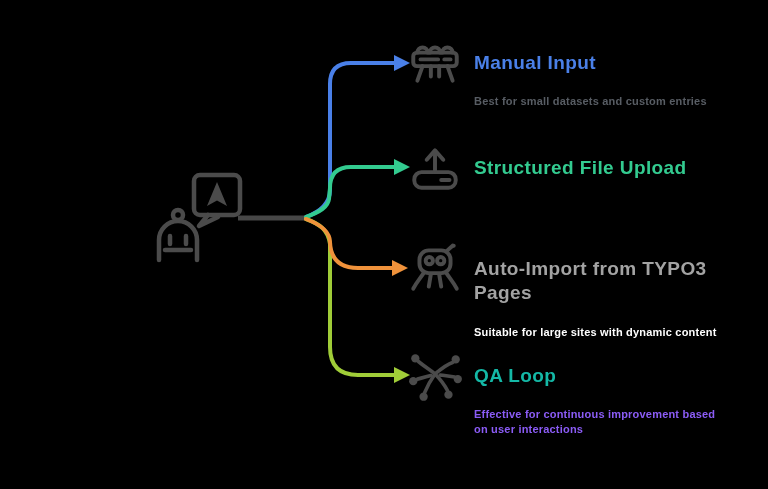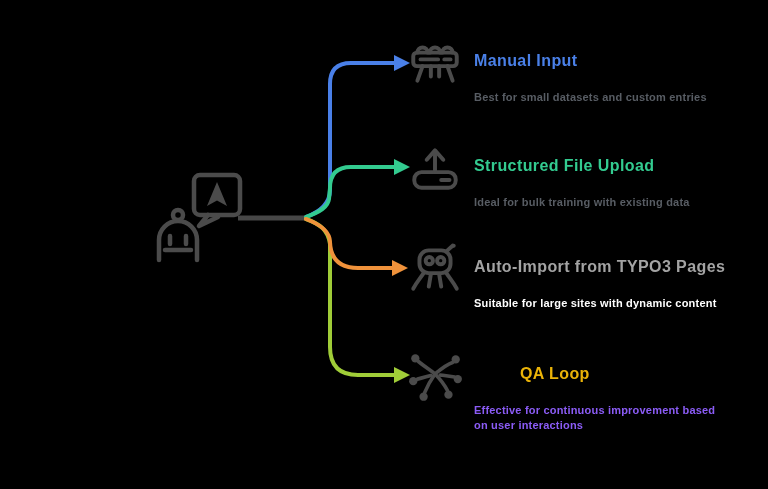--- a/index.html
+++ b/index.html
@@ -9,21 +9,21 @@
     overflow:hidden;
     font-family:"Liberation Sans", sans-serif;
   }
   #connectors{position:absolute;left:0;top:0;}
   .center-node{position:absolute;left:150px;top:170px;width:94px;height:96px;}
   .branch{position:absolute;left:406px;display:flex;align-items:flex-start;gap:10px;width:350px;}
   .branch-icon{width:58px;height:52px;flex:none;margin-top:-3px;}
   .branch-text{flex:1;min-width:0;}
   .branch-title{
     margin-top:11px;
-    font-size:16px;font-weight:bold;letter-spacing:.4px;
+    font-size:19px;font-weight:bold;letter-spacing:.4px;
     line-height:1.28;max-width:262px;
   }
   .branch-desc{
     margin-top:19px;
     font-size:11px;font-weight:bold;letter-spacing:.2px;
     line-height:1.34;max-width:256px;
   }
   .row1{top:40px;} .row2{top:145px;} .row3{top:246px;} .row4{top:353px;}
   svg{display:block;}
 </style>
@@ -93,21 +93,20 @@
     <svg class="branch-icon" viewBox="0 0 56 50" stroke="#4B4B4B">
       <g fill="none" stroke-width="3.8" stroke-linecap="round" stroke-linejoin="round">
         <rect x="8" y="29" width="40" height="15" rx="7"></rect>
         <path d="M34 36.5 H42"></path>
         <path d="M28 29 V9"></path>
         <path d="M20 17 L28 8 L36 17"></path>
       </g>
     </svg>
     <div class="branch-text">
       <div class="branch-title" style="color: rgb(51, 203, 144);">Structured File Upload</div>
-      <div class="branch-desc" style="color: rgb(88, 93, 100);">Ideal for bulk training with existing data</div>
     </div>
   </div>
 
   <div class="branch row3">
     <svg class="branch-icon" viewBox="0 0 56 50" stroke="#4B4B4B">
       <g fill="none" stroke-width="3.8" stroke-linecap="round" stroke-linejoin="round">
         <rect x="13" y="7" width="30" height="22" rx="9"></rect>
         <circle cx="22.5" cy="17" r="3.5"></circle>
         <circle cx="33.5" cy="17" r="3.5"></circle>
         <path d="M40 7 L45 2.5"></path>
@@ -136,18 +135,18 @@
       <g stroke="none">
         <circle cx="9" cy="8" r="4" fill="#4B4B4B"></circle>
         <circle cx="48" cy="9" r="4" fill="#4B4B4B"></circle>
         <circle cx="7" cy="30" r="4" fill="#4B4B4B"></circle>
         <circle cx="50" cy="28" r="4" fill="#4B4B4B"></circle>
         <circle cx="17" cy="45" r="4" fill="#4B4B4B"></circle>
         <circle cx="41" cy="43" r="4" fill="#4B4B4B"></circle>
       </g>
     </svg>
     <div class="branch-text">
-      <div class="branch-title" style="color: #eab308; margin-left: 46px;">QA Loop</div>
+      <div class="branch-title" style="color: #14b8a6;">QA Loop</div>
       <div class="branch-desc" style="color: #8b5cf6;">Effective for continuous improvement based on user interactions</div>
     </div>
   </div>
 
 </div>
 
 </body></html>

